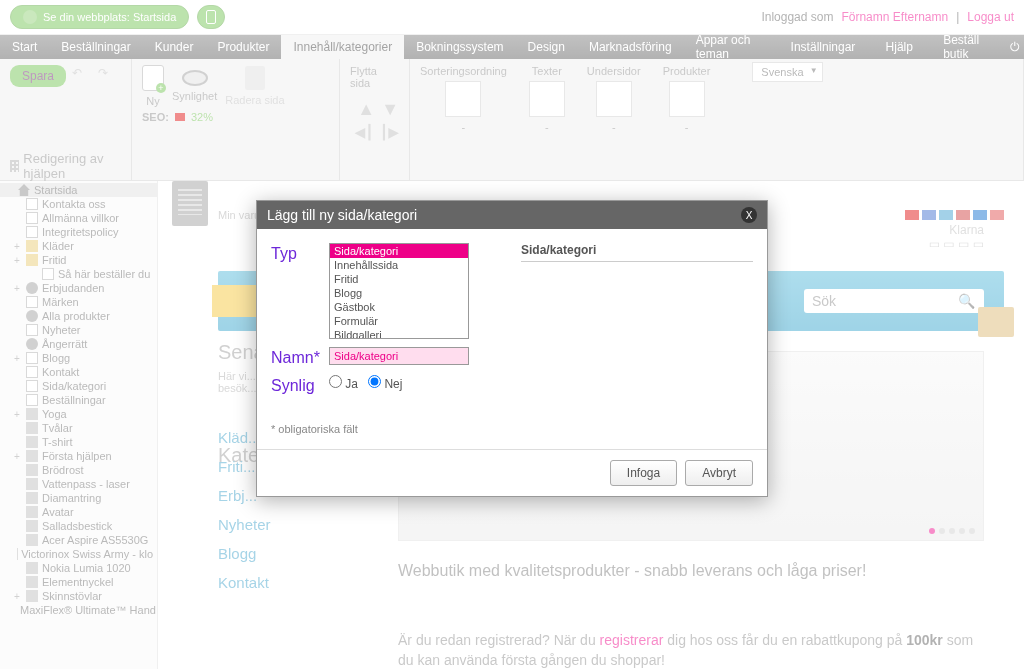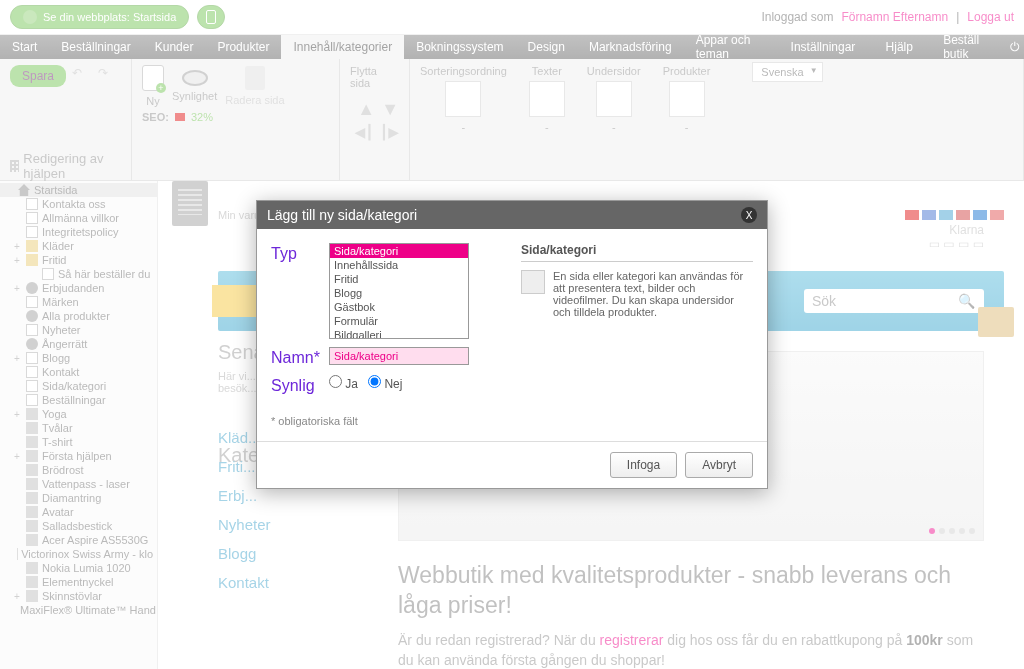--- a/index.html
+++ b/index.html
@@ -44,21 +44,21 @@
 .doc-icon::after{content:"";position:absolute;left:6px;top:8px;right:6px;height:26px;background:repeating-linear-gradient(#ccc,#ccc 2px,transparent 2px,transparent 5px)}
 .shop-header{position:absolute;top:14px;left:60px;right:20px;height:40px;display:flex;align-items:center;gap:18px;color:#aaa;font-size:11px}
 .shop-header .flags{margin-left:auto;display:flex;gap:3px}
 .shop-header .flags span{width:14px;height:10px;display:inline-block}
 .promo{position:absolute;top:90px;left:60px;right:20px;height:60px;background:linear-gradient(#4bb5d8,#2a9fc9);border-radius:2px;display:flex;align-items:center;padding:0 20px;color:#fff}
 .promo .ribbon{position:absolute;left:-6px;top:14px;width:60px;height:32px;background:#f4c430}
 .promo .search{margin-left:auto;background:#fff;border-radius:3px;padding:4px 8px;color:#888;width:180px;display:flex;align-items:center;font-size:14px}
 .cats{position:absolute;left:60px;top:160px;width:100px;display:flex;flex-direction:column;gap:12px;font-size:15px}
 .cats a{color:#3a9fc9;text-decoration:none}
 .hero{position:absolute;left:240px;top:170px;right:40px;height:190px;border:1px solid #ddd;background:linear-gradient(#f5f5f5,#e8e8e8)}
-.headline{position:absolute;left:240px;top:380px;right:24px;font-size:23px;color:#777;line-height:1.3}
+.headline{position:absolute;left:240px;top:380px;right:24px;font-size:16px;color:#777;line-height:1.3}
 .bodytxt{position:absolute;left:240px;top:450px;right:40px;font-size:14px;color:#888;line-height:1.4}
 .bodytxt .reg{color:#e08}
 .bodytxt b{color:#555}
 .senaste{position:absolute;left:60px;top:160px;width:160px}
 .senaste h3{color:#999;font-size:20px;font-weight:normal;margin-bottom:6px}
 .overlay{position:absolute;inset:0;background:rgba(255,255,255,0.55);z-index:50}
 .modal{position:absolute;left:256px;top:200px;width:512px;background:#fff;border:1px solid #999;box-shadow:0 4px 20px rgba(0,0,0,0.3);z-index:60}
 .modal .mhdr{background:#666;color:#fff;padding:6px 10px;font-size:14px;display:flex;justify-content:space-between;align-items:center}
 .modal .close{width:16px;height:16px;background:#333;color:#fff;border-radius:50%;display:flex;align-items:center;justify-content:center;font-size:10px;cursor:pointer}
 .modal .mbody{padding:14px;display:flex;gap:20px}
@@ -71,21 +71,21 @@
 .listbox .opt.sel{background:#e08;color:#fff}
 .modal input[type=text]{width:140px;border:1px solid #999;padding:2px 4px;font-size:11px}
 .modal input[type=text].hl{color:#e08;background:#fde}
 .modal .radios{display:flex;gap:10px;align-items:center;font-size:12px}
 .modal .col2{flex:1;font-size:11px;color:#666}
 .modal .col2 h4{font-size:12px;color:#555;border-bottom:1px solid #ccc;padding-bottom:4px;margin-bottom:8px;font-weight:bold}
 .modal .col2 .desc{display:flex;gap:8px}
 .modal .col2 .dico{width:24px;height:24px;flex-shrink:0;background:#eee;border:1px solid #ccc}
 .modal .mfoot{border-top:1px solid #ddd;padding:10px 14px;display:flex;justify-content:flex-end;gap:8px}
 .modal .mfoot button{padding:5px 16px;border:1px solid #aaa;background:linear-gradient(#fff,#eee);border-radius:3px;font-size:12px;color:#555;cursor:pointer}
-.oblig{font-size:11px;color:#888;margin-top:20px}
+.oblig{font-size:11px;color:#888;margin-top:28px}
 .lang-sel{border:1px solid #ccc;background:#fff;padding:3px 18px 3px 8px;font-size:11px;color:#666;position:relative}
 </style>
 </head>
 <body>
 
 <div class="topbar">
   <div class="left">
     <span class="btn-green">
       <span class="icon-circle" style="background:#fff3"></span>
       <span>Se din webbplats: Startsida</span>
@@ -436,23 +436,19 @@
         <span class="lbl">Synlig</span>
         <div class="radios">
           <label><input type="radio" name="v" style=""> <span>Ja</span></label>
           <label><input type="radio" name="v" checked="" style=""> <span>Nej</span></label>
         </div>
       </div>
       <div class="oblig">* obligatoriska fält</div>
     </div>
     <div class="col2">
       <h4>Sida/kategori</h4>
-      <div class="desc">
-        <span class="dico"></span>
-        <span>En sida eller kategori kan användas för att presentera text, bilder och videofilmer. Du kan skapa undersidor och tilldela produkter.</span>
-      </div>
     </div>
   </div>
   <div class="mfoot">
     <button>Infoga</button>
     <button>Avbryt</button>
   </div>
 </div>
 
 </body></html>

